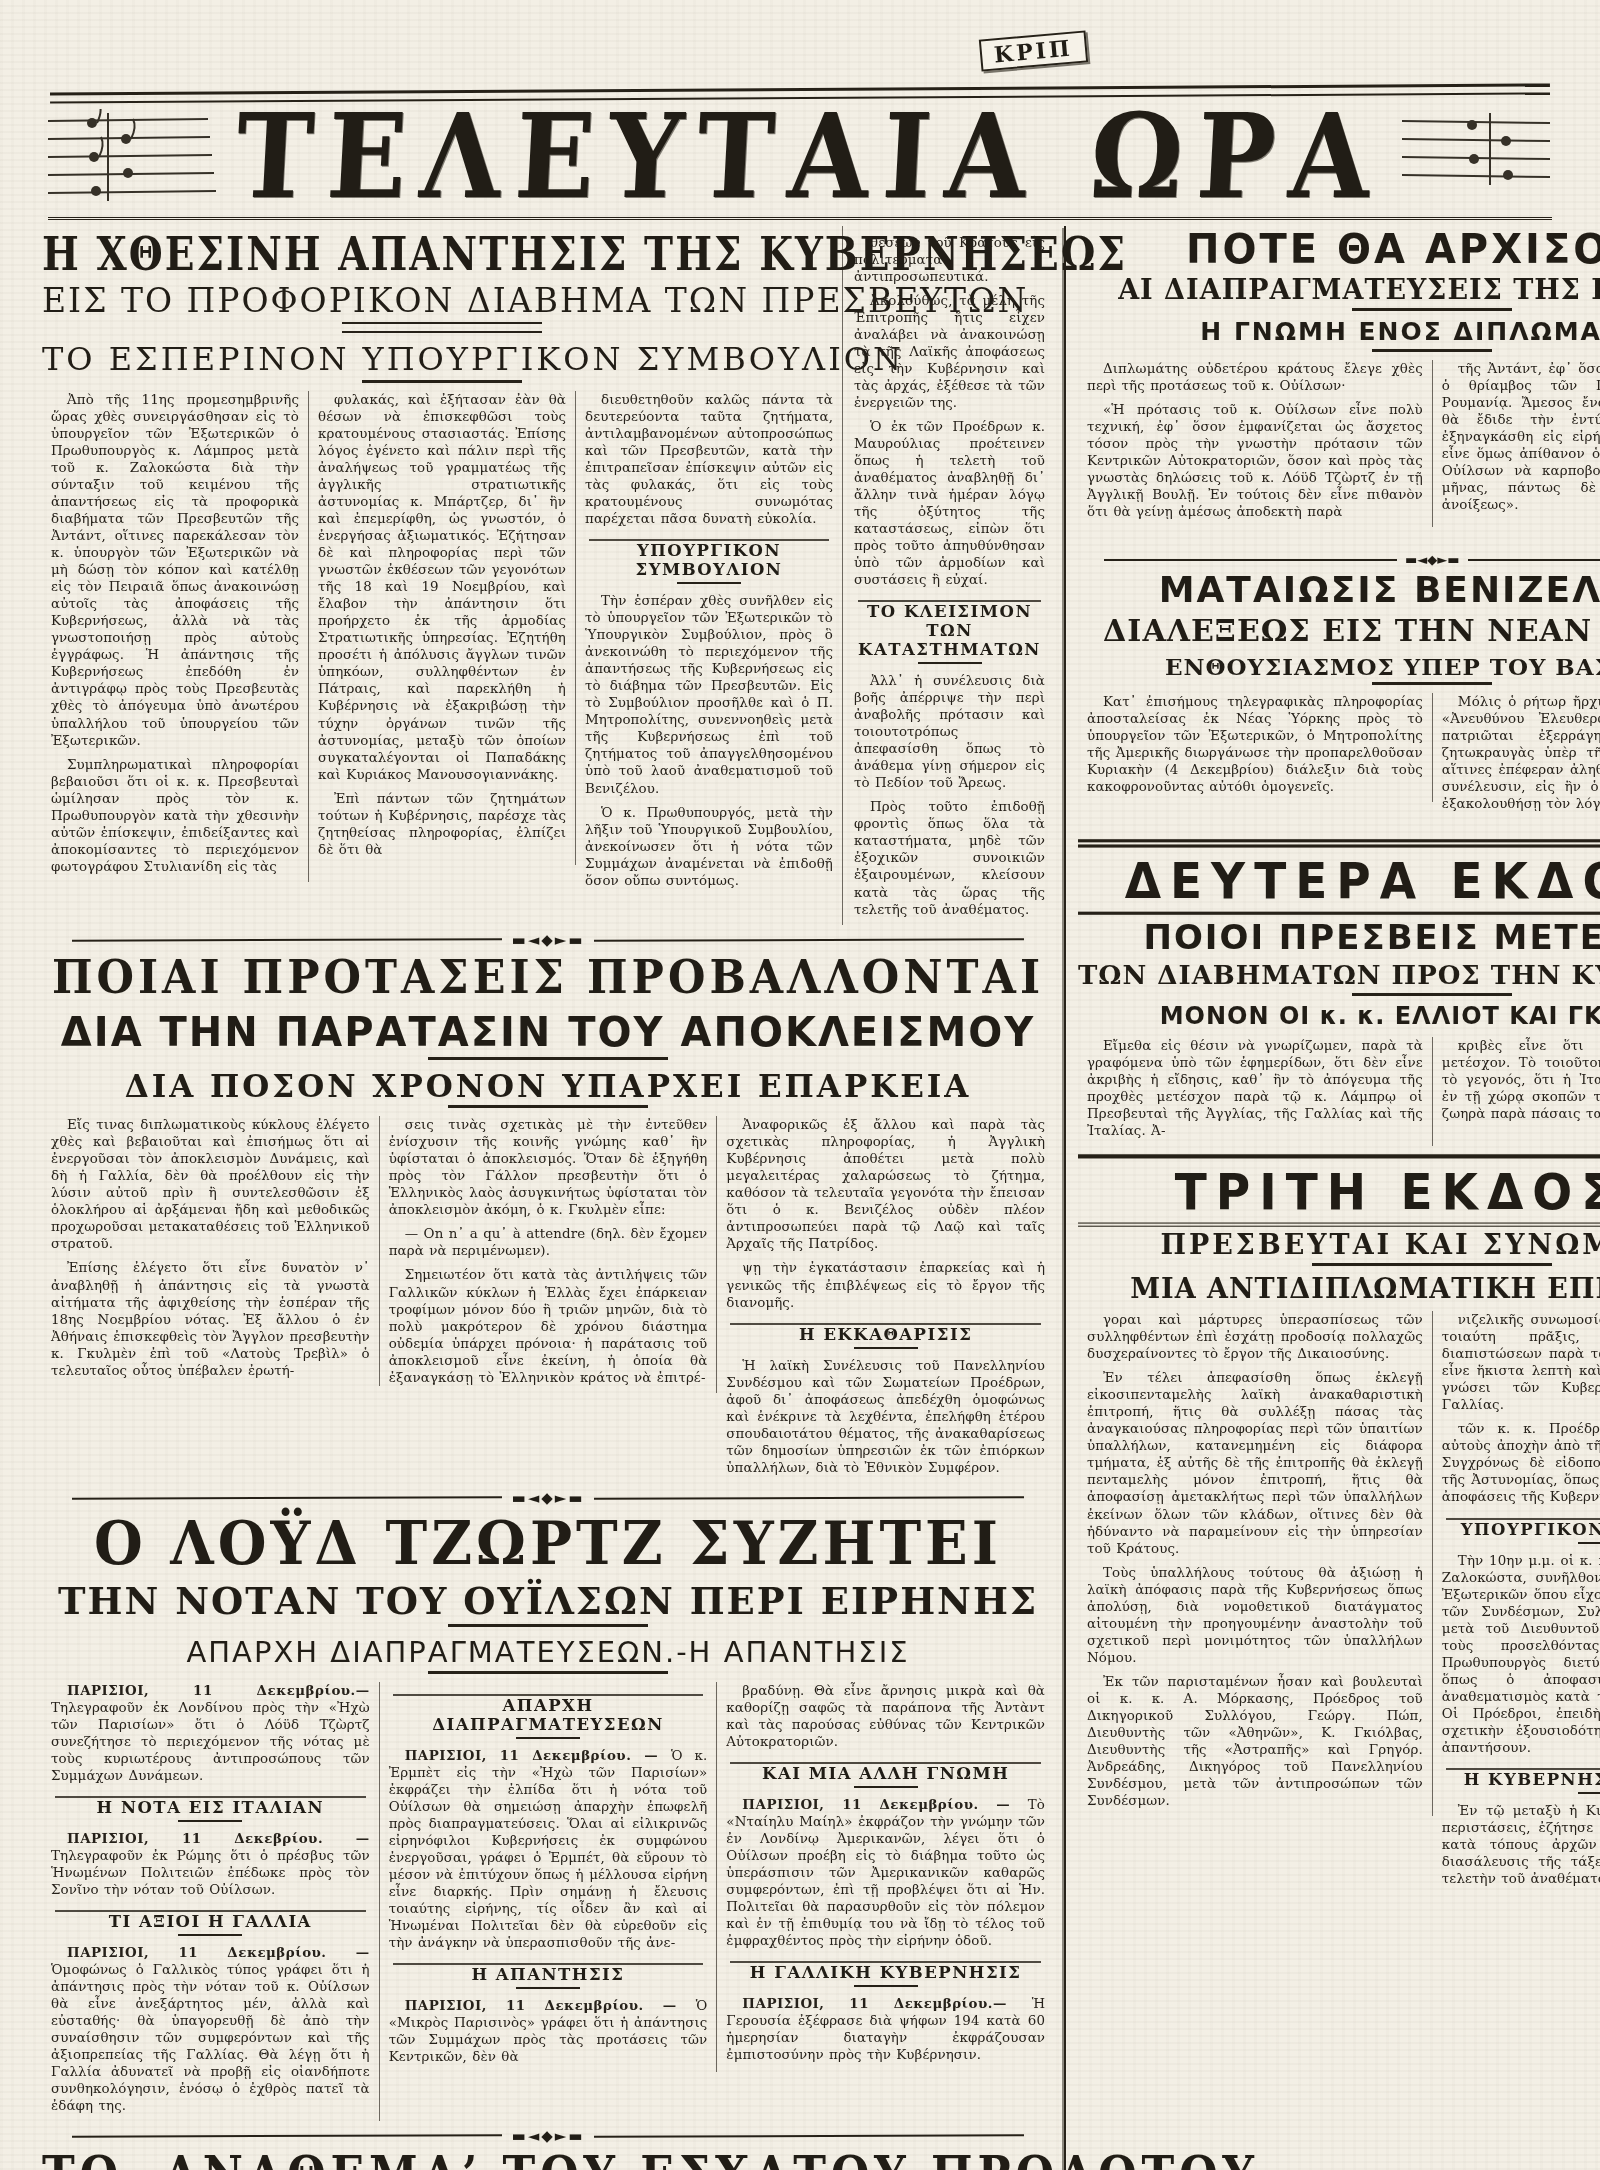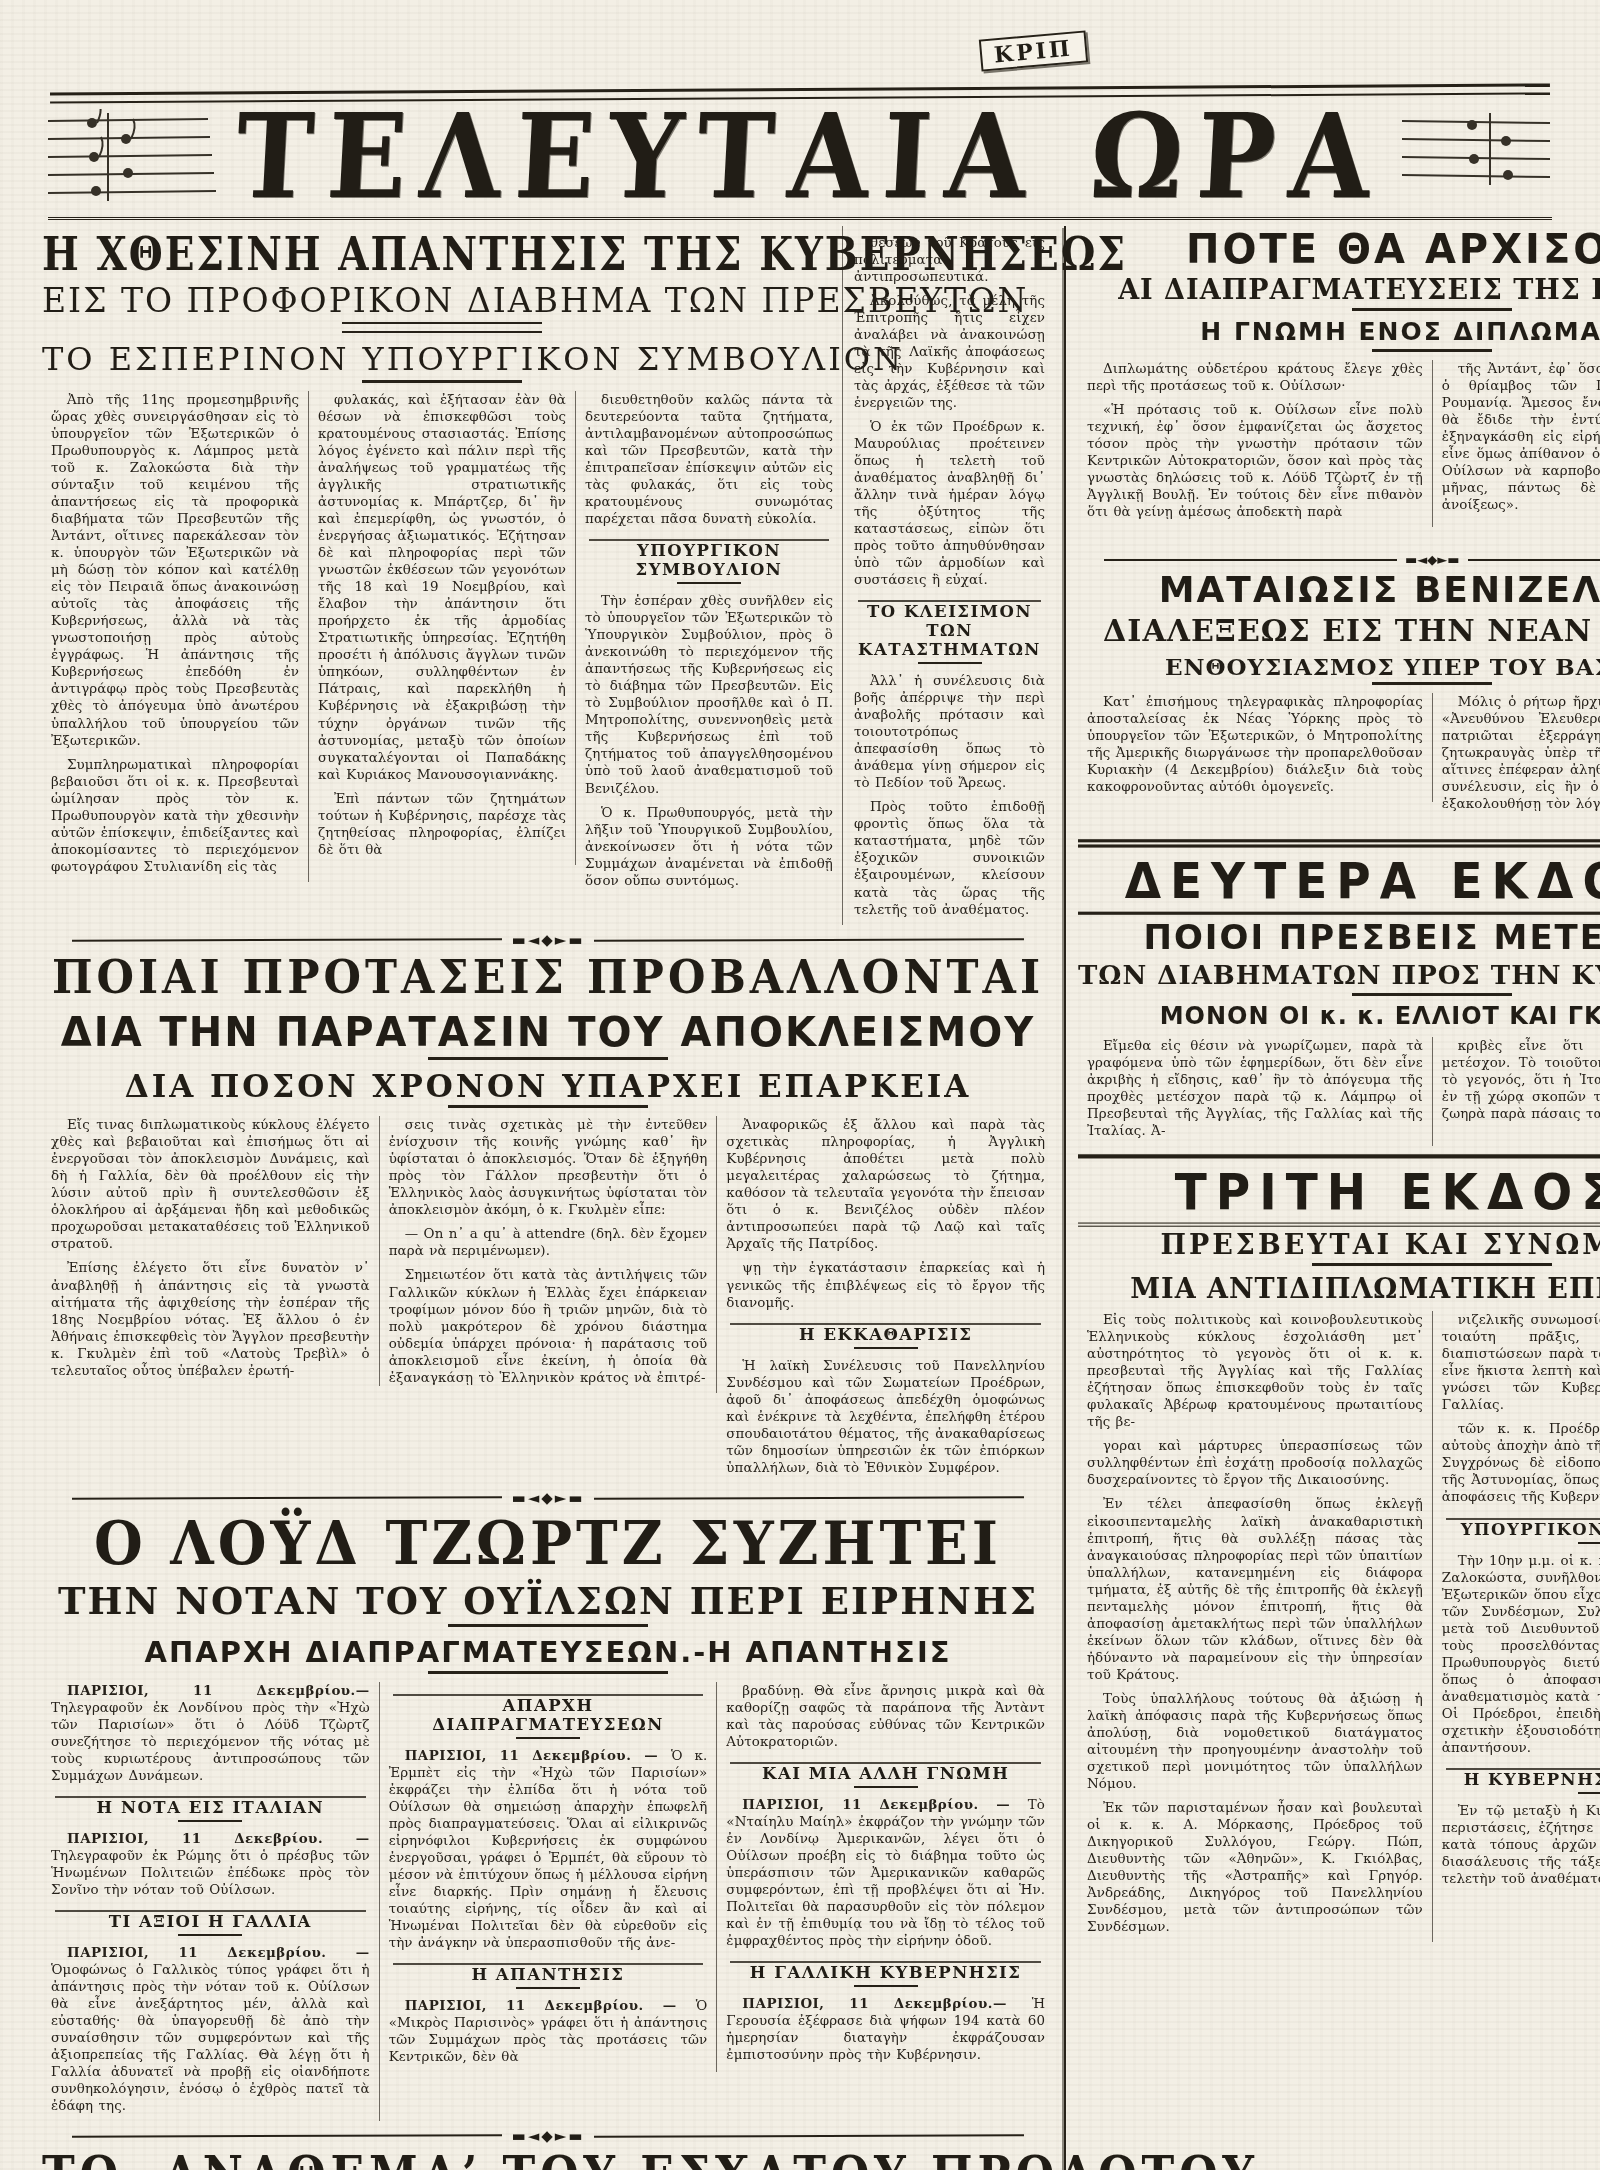--- a/index.html
+++ b/index.html
@@ -44,21 +44,21 @@
   .hl{line-height:1.06;margin:2px 0;white-space:nowrap}
   .center{text-align:center}
   .hl-a1-1{font-size:39px;font-weight:bold;letter-spacing:2px;transform:scaleY(1.18);transform-origin:center}
   .hl-a1-2{font-size:33px;letter-spacing:2px;margin-top:9px}
   .hl-a1-3{font-size:32px;letter-spacing:3px;margin-top:10px}
   .hl-a2-1{font-size:43px;font-weight:bold;letter-spacing:4px;transform:scaleY(1.1)}
   .hl-a2-2{font-size:40px;font-weight:bold;letter-spacing:2px;margin-top:11px;font-family:"DejaVu Sans",sans-serif}
   .hl-a2-3{font-size:31px;font-weight:bold;letter-spacing:3px;margin-top:10px}
   .hl-a3-1{font-size:56px;font-weight:bold;letter-spacing:4px;transform:scaleY(1.08)}
   .hl-a3-2{font-size:37px;font-weight:bold;letter-spacing:2px;margin-top:10px}
-  .hl-a3-3{font-size:29px;font-weight:bold;letter-spacing:2px;margin-top:10px;font-family:"DejaVu Sans",sans-serif}
+  .hl-a3-3{font-size:29px;font-weight:normal;letter-spacing:2px;margin-top:10px;font-family:"DejaVu Sans",sans-serif}
   .hl-a4-1{font-size:44px;font-weight:bold;letter-spacing:5px;transform:scaleY(1.12)}
   .hl-r1-1{font-size:40px;font-weight:bold;letter-spacing:3px;font-family:"DejaVu Sans",sans-serif}
   .hl-r1-2{font-size:27px;font-weight:bold;letter-spacing:1px;margin-top:6px}
   .hl-r1-3{font-size:25px;font-weight:bold;letter-spacing:2px;margin-top:8px;font-family:"DejaVu Sans",sans-serif}
   .hl-r2-1{font-size:36px;font-weight:bold;letter-spacing:2px;font-family:"DejaVu Sans",sans-serif}
   .hl-r2-2{font-size:30px;font-weight:bold;letter-spacing:1px;margin-top:6px}
   .hl-r2-3{font-size:23px;font-weight:bold;letter-spacing:1px;margin-top:8px}
   .hl-r3-1{font-size:34px;font-weight:bold;letter-spacing:2px;font-family:"DejaVu Sans",sans-serif}
   .hl-r3-2{font-size:26px;font-weight:bold;letter-spacing:1px;margin-top:7px}
   .hl-r3-3{font-size:24px;font-weight:bold;letter-spacing:1px;margin-top:8px;font-family:"DejaVu Sans",sans-serif}
@@ -327,21 +327,20 @@
           </div>
       </div>
 
       <div class="banner third">ΤΡΙΤΗ ΕΚΔΟΣΙΣ</div>
       <div class="section">
         <div class="hl hl-r4-1 center">ΠΡΕΣΒΕΥΤΑΙ ΚΑΙ ΣΥΝΩΜΟΤΑΙ</div>
         <div class="bar w240"></div>
         <div class="hl hl-r4-2 center">ΜΙΑ ΑΝΤΙΔΙΠΛΩΜΑΤΙΚΗ ΕΠΙΣΚΕΨΙΣ</div>
         <div class="cols">
             <div class="col">
-              <p>Εἰς τοὺς πολιτικοὺς καὶ κοινοβουλευτικοὺς Ἑλληνικοὺς κύκλους ἐσχολιάσθη μετ᾽ αὐστηρότητος τὸ γεγονὸς ὅτι οἱ κ. κ. πρεσβευταὶ τῆς Ἀγγλίας καὶ τῆς Γαλλίας ἐζήτησαν ὅπως ἐπισκεφθοῦν τοὺς ἐν ταῖς φυλακαῖς Ἀβέρωφ κρατουμένους πρωταιτίους τῆς βε-</p>
               <p>γοραι καὶ μάρτυρες ὑπερασπίσεως τῶν συλληφθέντων ἐπὶ ἐσχάτῃ προδοσίᾳ πολλαχῶς δυσχεραίνοντες τὸ ἔργον τῆς Δικαιοσύνης.</p>
               <p>Ἐν τέλει ἀπεφασίσθη ὅπως ἐκλεγῇ εἰκοσιπενταμελὴς λαϊκὴ ἀνακαθαριστικὴ ἐπιτροπή, ἥτις θὰ συλλέξῃ πάσας τὰς ἀναγκαιούσας πληροφορίας περὶ τῶν ὑπαιτίων ὑπαλλήλων, κατανεμημένη εἰς διάφορα τμήματα, ἐξ αὐτῆς δὲ τῆς ἐπιτροπῆς θὰ ἐκλεγῇ πενταμελὴς μόνον ἐπιτροπή, ἥτις θὰ ἀποφασίσῃ ἀμετακλήτως περὶ τῶν ὑπαλλήλων ἐκείνων ὅλων τῶν κλάδων, οἵτινες δὲν θὰ ἠδύναντο νὰ παραμείνουν εἰς τὴν ὑπηρεσίαν τοῦ Κράτους.</p>
               <p>Τοὺς ὑπαλλήλους τούτους θὰ ἀξιώσῃ ἡ λαϊκὴ ἀπόφασις παρὰ τῆς Κυβερνήσεως ὅπως ἀπολύσῃ, διὰ νομοθετικοῦ διατάγματος αἰτουμένη τὴν προηγουμένην ἀναστολὴν τοῦ σχετικοῦ περὶ μονιμότητος τῶν ὑπαλλήλων Νόμου.</p>
               <p>Ἐκ τῶν παρισταμένων ἦσαν καὶ βουλευταὶ οἱ κ. κ. Α. Μόρκασης, Πρόεδρος τοῦ Δικηγορικοῦ Συλλόγου, Γεώργ. Πώπ, Διευθυντὴς τῶν «Ἀθηνῶν», Κ. Γκιόλβας, Διευθυντὴς τῆς «Ἀστραπῆς» καὶ Γρηγόρ. Ἀνδρεάδης, Δικηγόρος τοῦ Πανελληνίου Συνδέσμου, μετὰ τῶν ἀντιπροσώπων τῶν Συνδέσμων.</p>
             </div>
             <div class="col">
               <p>νιζελικῆς συνωμοσίας. Ἐπανελήφθη δὲ ὅτι ἡ τοιαύτη πρᾶξις, πρόξενος ὀδυνηρῶν διαπιστώσεων παρὰ τῷ Βασιλεῖ Κωνσταντίνῳ, εἶνε ἥκιστα λεπτὴ καὶ δὲν δύναται νὰ εἶνε ἐν γνώσει τῶν Κυβερνήσεων Ἀγγλίας καὶ Γαλλίας.</p>
               <p>τῶν κ. κ. Προέδρων, ὅπως συστήσῃ εἰς αὐτοὺς ἀποχὴν ἀπὸ τῆς ληφθείσης ἀποφάσεως. Συγχρόνως δὲ εἰδοποίησε τὸν κ. Διευθυντὴν τῆς Ἀστυνομίας, ὅπως ἀναμείνῃ τὴν νύκτα τὰς ἀποφάσεις τῆς Κυβερνήσεως.</p>
               <div class="subhead">ΥΠΟΥΡΓΙΚΟΝ ΣΥΜΒΟΥΛΙΟΝ</div>
               <p>Τὴν 10ην μ.μ. οἱ κ. κ. ὑπουργοί, ἐκτὸς τοῦ κ. Ζαλοκώστα, συνῆλθον εἰς τὸ ὑπουργεῖον τῶν Ἐξωτερικῶν ὅπου εἶχον κληθῆ καὶ οἱ Πρόεδροι τῶν Συνδέσμων, Συλλόγων καὶ Συντεχνιῶν μετὰ τοῦ Διευθυντοῦ τῆς Ἀστυνομίας. Πρὸς τοὺς προσελθόντας Προέδρους ὁ κ. Πρωθυπουργὸς διετύπωσε τὴν παράκλησιν ὅπως ὁ ἀποφασισθεὶς διὰ σήμερον ἀναθεματισμὸς κατὰ τοῦ Βενιζέλου ἀναβληθῇ. Οἱ Πρόεδροι, ἐπειδὴ δὲν εἶχον παραλάβει σχετικὴν ἐξουσιοδότησιν, ἐπεφυλάχθησαν ν᾽ ἀπαντήσουν.</p>

